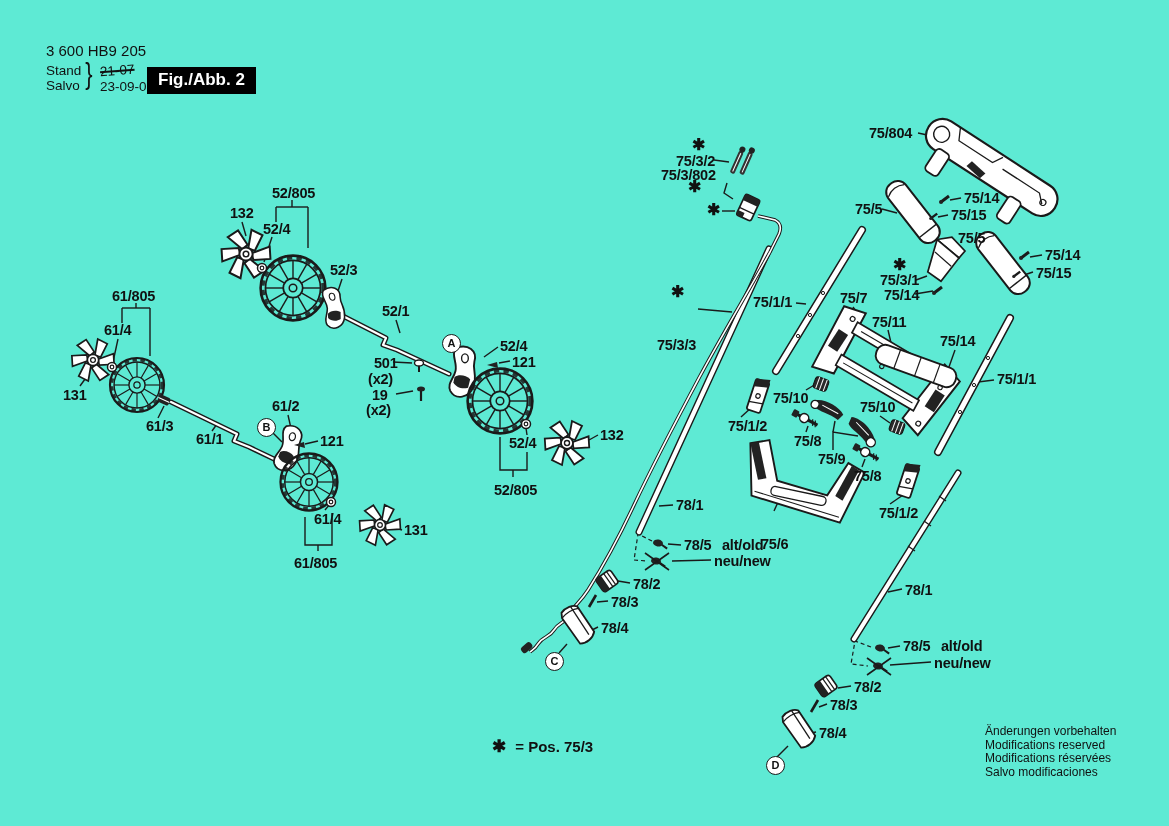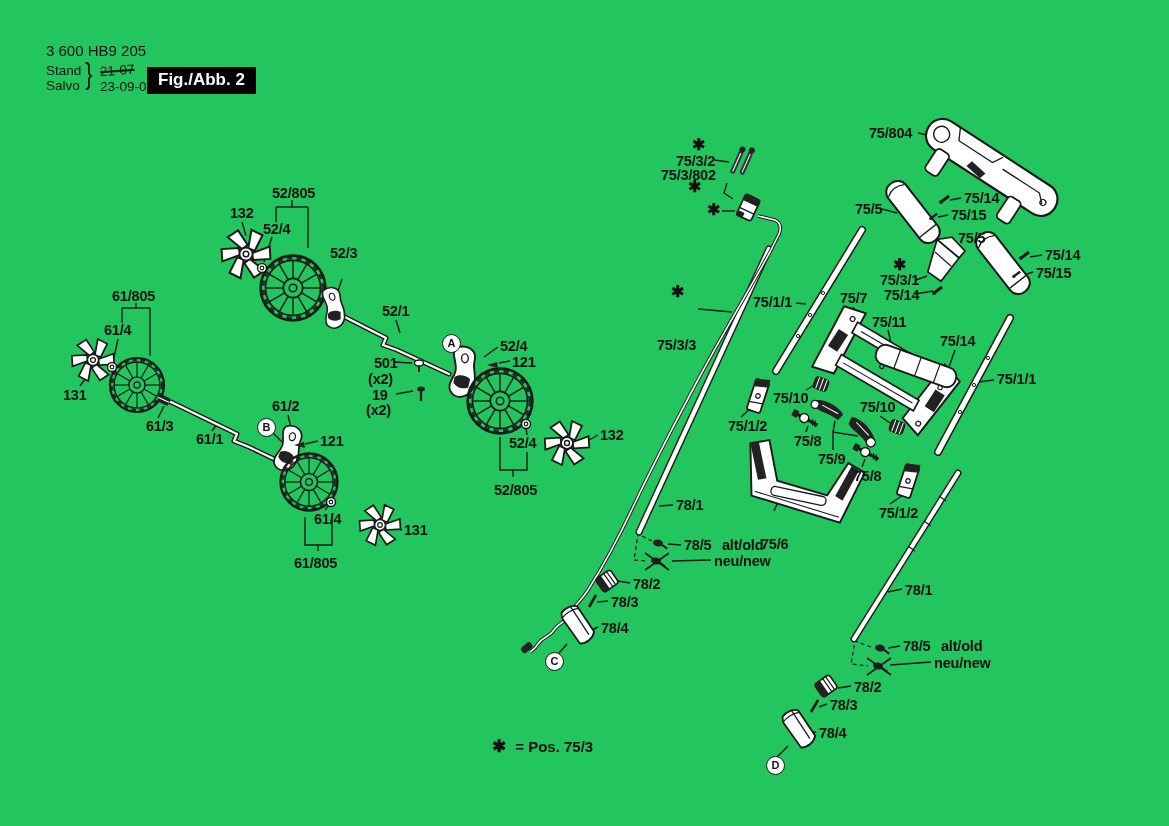--- a/index.html
+++ b/index.html
@@ -1,16 +1,16 @@
 <!DOCTYPE html>
 <html><head>
 <meta charset="utf-8">
 <style>
   html,body{margin:0;padding:0;background:#e8e8e8;}
-  .stage{position:relative;width:1169px;height:826px;background:#22c55e;overflow:hidden;
+  .stage{position:relative;width:1169px;height:826px;background:#5eead4;overflow:hidden;
          font-family:"Liberation Sans",sans-serif;color:#111;}
   svg.art{position:absolute;left:0;top:0;}
   .lbl{position:absolute;font-weight:bold;font-size:14.5px;line-height:15px;
        letter-spacing:-0.2px;white-space:nowrap;color:#111;}
   .lbl.star{font-size:16px;line-height:13px;}
   .marker{position:absolute;width:17px;height:17px;border:1.6px solid #1a1a1a;border-radius:50%;
           background:#fff;font-size:11px;font-weight:bold;text-align:center;line-height:16px;}
   .hdr-pn{position:absolute;left:46px;top:42px;font-size:15px;}
   .hdr-stand{position:absolute;left:46px;top:63px;font-size:13.5px;line-height:15px;}
   .hdr-brace{position:absolute;left:84px;top:58px;font-size:29px;transform:scaleX(.75);}
@@ -399,21 +399,21 @@
   </div>
   <div class="hdr-brace">}</div>
   <div class="hdr-val" style="top:63px"><span class="strike">21-07</span></div>
   <div class="hdr-val" style="top:79px">23-09-08</div>
   <div class="fig-badge">Fig./Abb. 2</div>
 
   <div id="labels">
       <div class="lbl" style="left: 272px; top: 186px;">52/805</div>
       <div class="lbl" style="left: 230px; top: 206px;">132</div>
       <div class="lbl" style="left: 263px; top: 222px;">52/4</div>
-      <div class="lbl" style="left: 330px; top: 246px;">52/3</div>
+      <div class="lbl" style="left: 330px; top: 263px;">52/3</div>
       <div class="lbl" style="left: 382px; top: 304px;">52/1</div>
       <div class="lbl" style="left: 112px; top: 289px;">61/805</div>
       <div class="lbl" style="left: 104px; top: 323px;">61/4</div>
       <div class="lbl" style="left: 63px; top: 388px;">131</div>
       <div class="lbl" style="left: 146px; top: 419px;">61/3</div>
       <div class="lbl" style="left: 196px; top: 432px;">61/1</div>
       <div class="lbl" style="left: 272px; top: 399px;">61/2</div>
       <div class="lbl" style="left: 320px; top: 434px;">121</div>
       <div class="lbl" style="left: 314px; top: 512px;">61/4</div>
       <div class="lbl" style="left: 404px; top: 523px;">131</div>
@@ -476,13 +476,19 @@
   <div id="markers">
       <div class="marker" style="left: 442px; top: 334px;">A</div>
       <div class="marker" style="left: 257px; top: 418px;">B</div>
       <div class="marker" style="left: 545px; top: 652px;">C</div>
       <div class="marker" style="left: 766px; top: 756px;">D</div>
     </div>
 
   <div class="footnote">
     <span class="fstar">✱</span><span>= Pos. 75/3</span>
   </div>
+  <div class="legal" id="legal">
+      <div>Änderungen vorbehalten</div>
+      <div>Modifications reserved</div>
+      <div>Modifications réservées</div>
+      <div>Salvo modificaciones</div>
+    </div>
 </div>
 
 </body></html>

